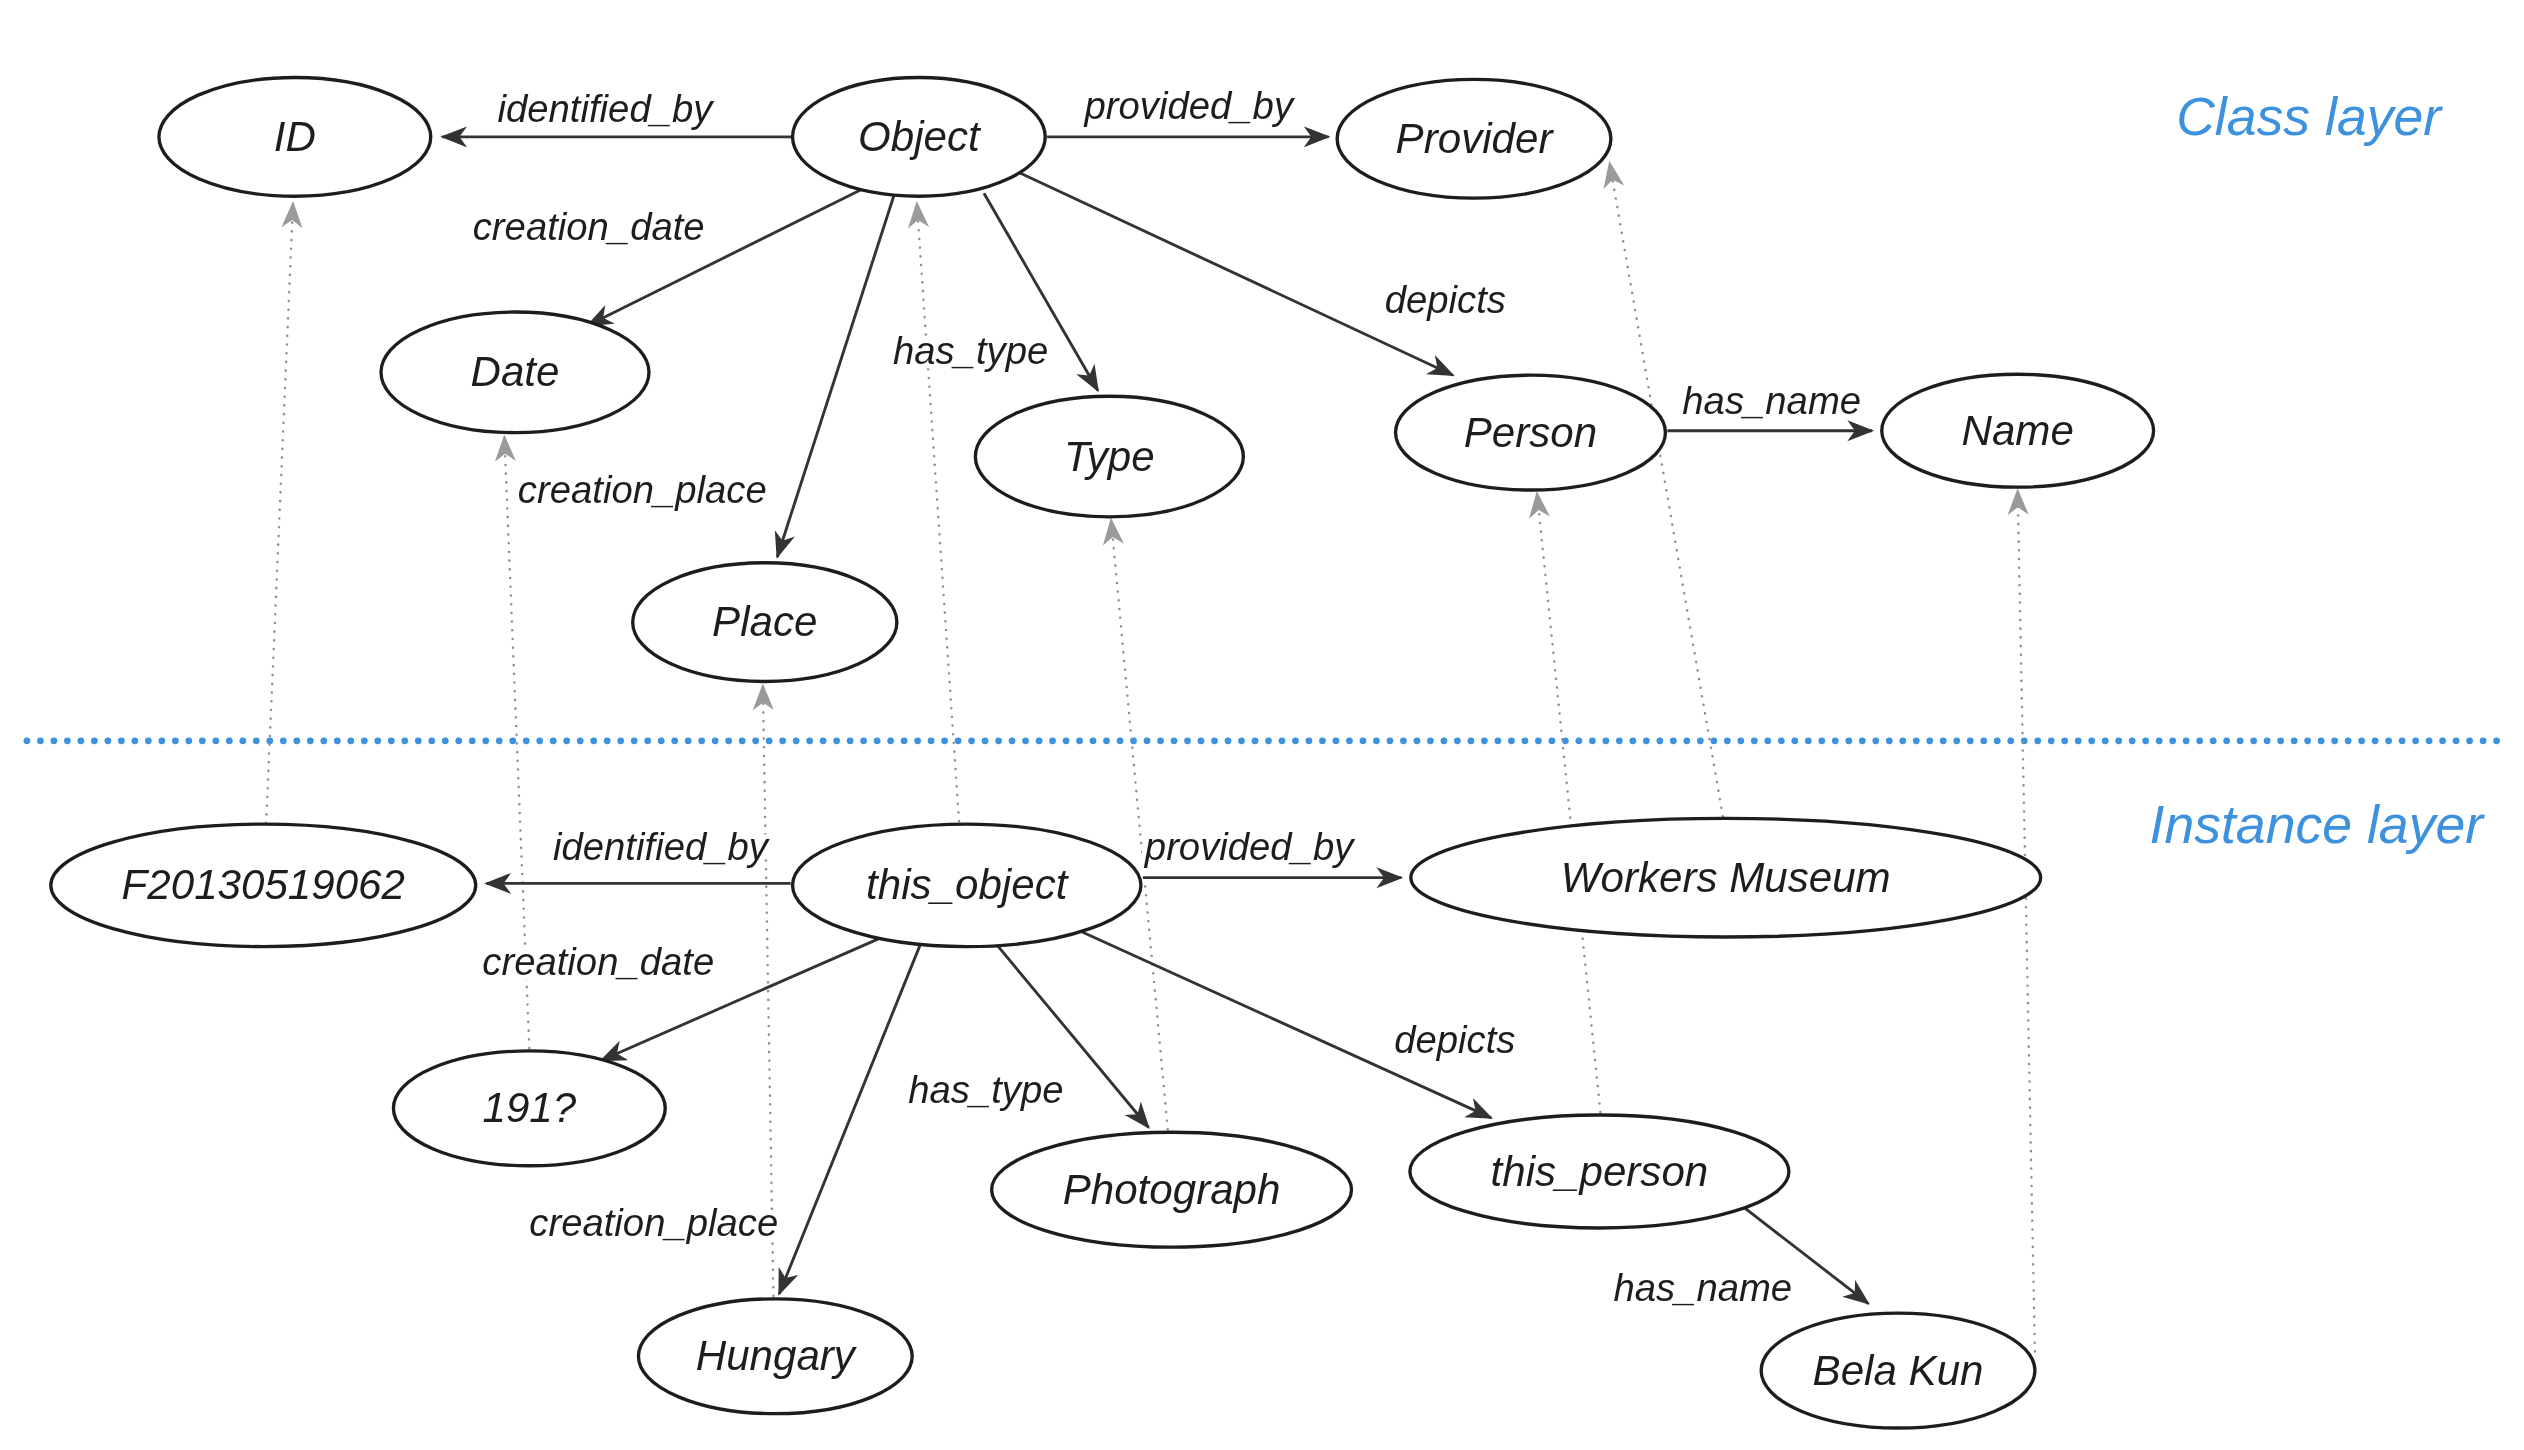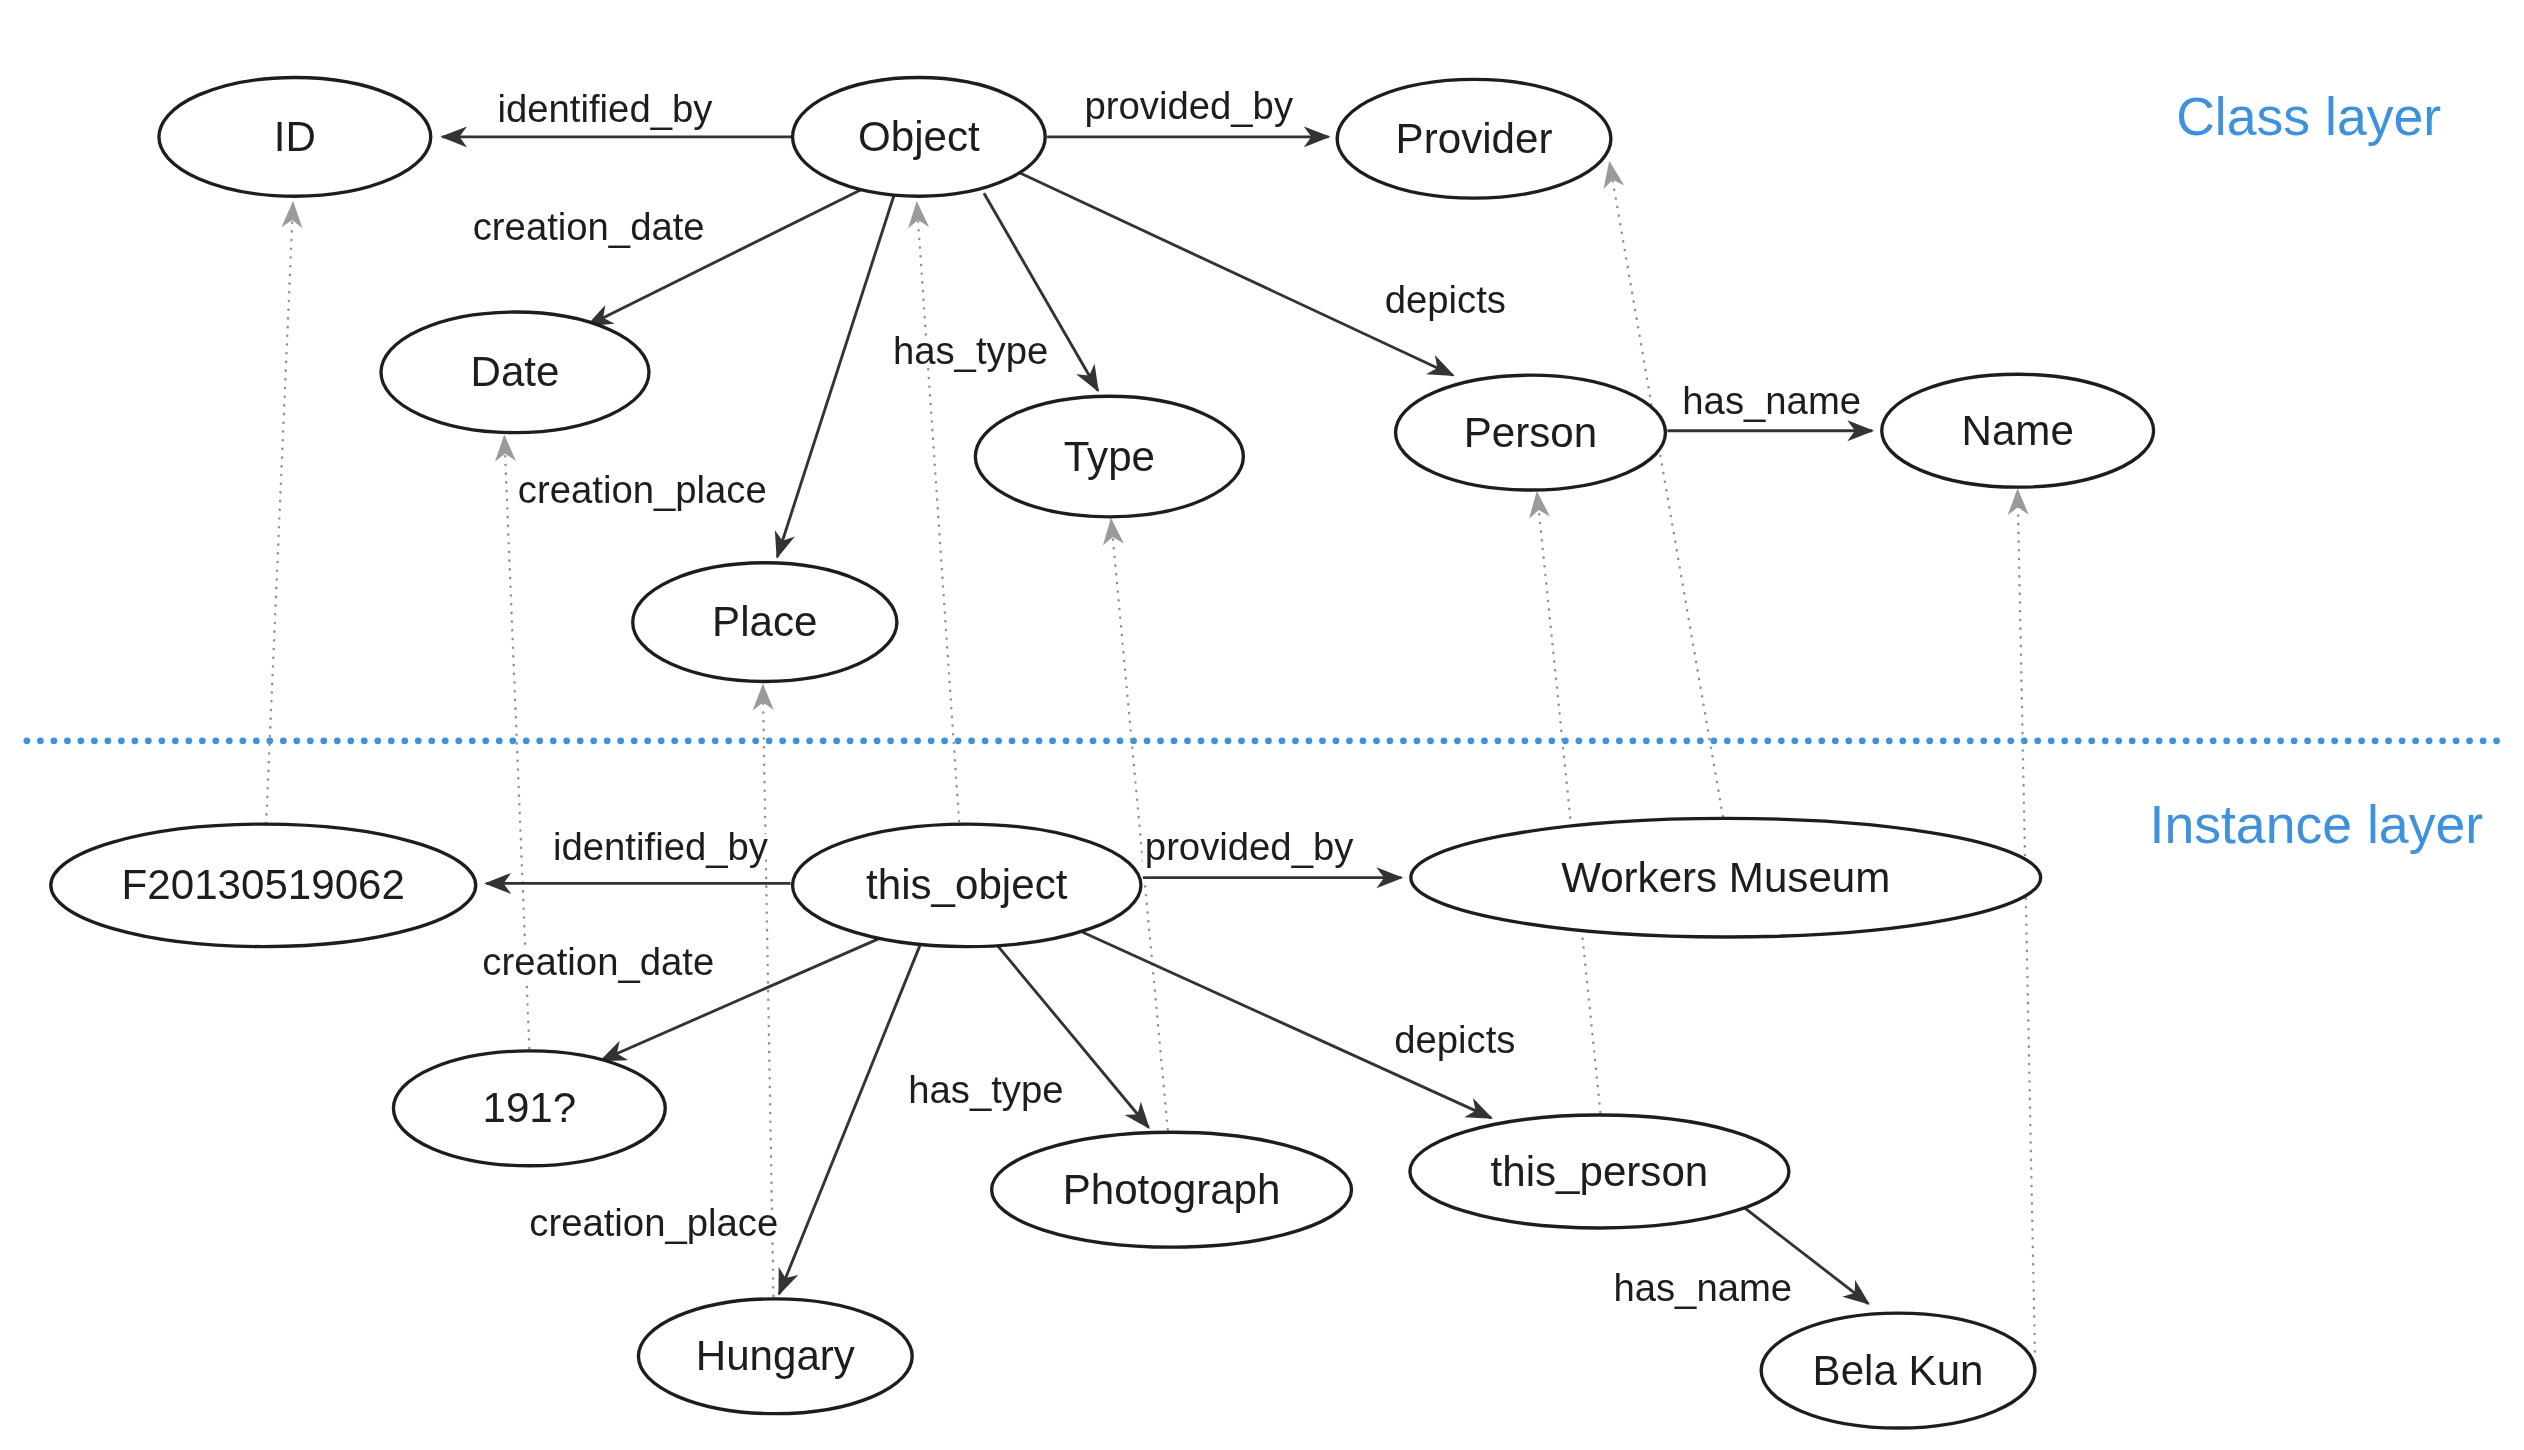--- a/index.html
+++ b/index.html
@@ -9,20 +9,21 @@
     width: 2525px;
     height: 1451px;
     overflow: hidden;
     font-family: "Liberation Sans", sans-serif;
   }
   #diagram-wrap {
     position: relative;
     width: 2525px;
     height: 1451px;
     background: #ffffff;
+    font-style: italic;
   }
   svg { display: block; }
   .node-ellipse {
     fill: #ffffff;
     stroke: #1d1d1d;
     stroke-width: 3.5;
   }
   .node-label {
     fill: #1d1d1d;
     font-size: 44px;

